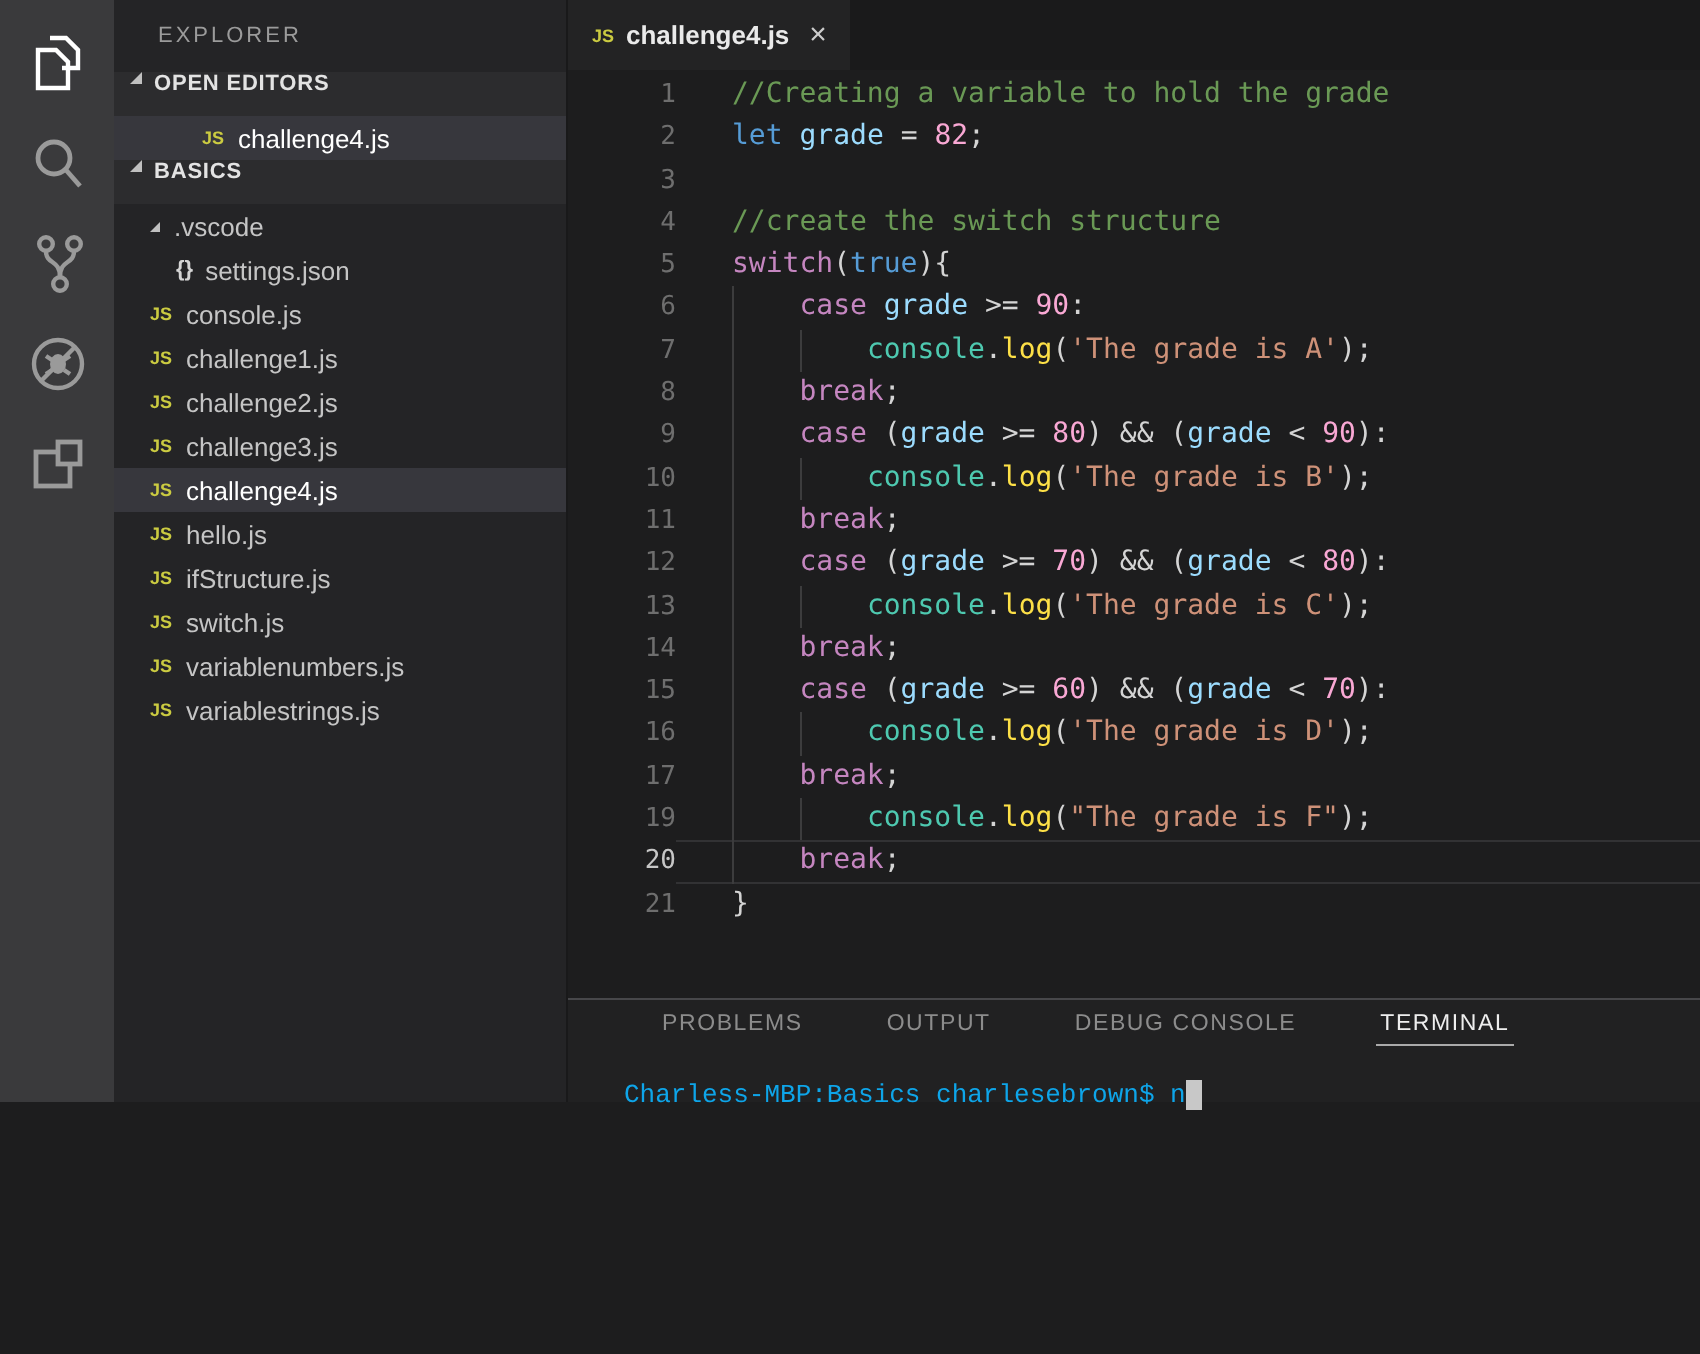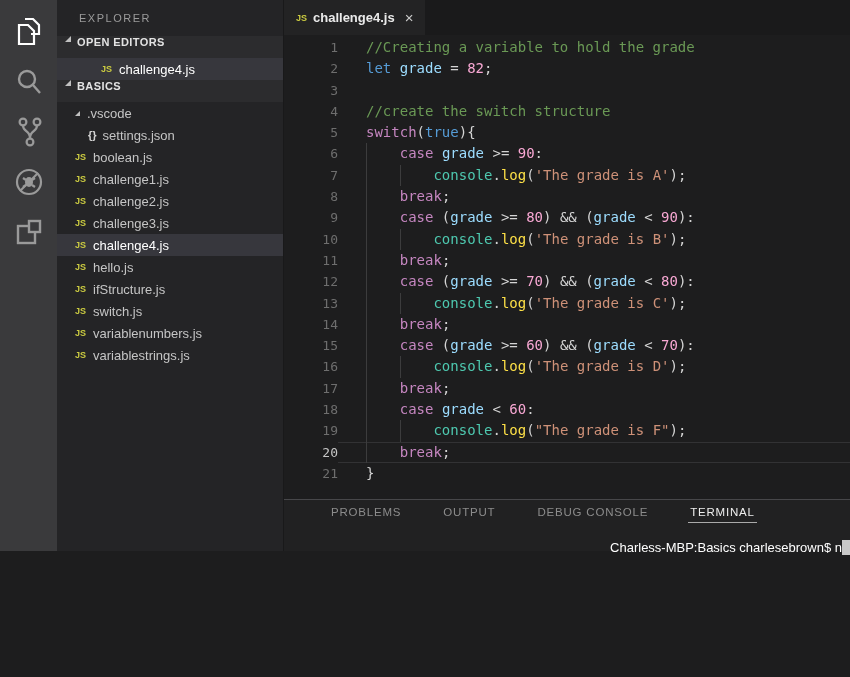--- a/index.html
+++ b/index.html
@@ -42,21 +42,21 @@
   .guide { position:absolute; top:0; bottom:0; width:1px; background:#3c3c3d; }
   .tk-comment{color:#6A9955} .tk-kw{color:#569CD6} .tk-ctrl{color:#C586C0}
   .tk-var{color:#9CDCFE} .tk-num{color:#f9a8d4} .tk-cls{color:#4EC9B0}
   .tk-fn{color:#fde047} .tk-str{color:#CE9178} .tk-plain{color:#D4D4D4}
 
   
   #panel { height:52px; flex-shrink:0; background:#212122; border-top:1px solid #47474a; display:flex; flex-direction:column;gap:15px; }
   #panel-tabs { height:29px; display:flex; align-items:center; padding-left:45px; }
   .panel-tab { font-size:11.5px; letter-spacing:0.8px; color:#8c8c8c; margin-right:38px; padding:6px 2px 4px 2px; cursor:pointer; border-bottom:1px solid transparent; }
   .panel-tab.active { color:#eeeeee; border-bottom:1px solid #aaaaaa; }
-  #terminal-line { padding-left:28px; font-family:Liberation Sans, sans-serif; font-size:13px; color:#ffffff; line-height:20px; cursor:text;text-align:right; }
+  #terminal-line { padding-left:28px; font-family:Liberation Mono, monospace; font-size:13px; color:#0ea5e9; line-height:20px; cursor:text; }
   #terminal-cursor { display:inline-block; width:8px; height:15px; background:#c8c8c8; vertical-align:text-bottom; }
 </style>
 </head>
 <body>
 
 <div id="window">
   <div id="activity-bar">
       <div class="ab-item active">
         <svg width="30" height="32" viewBox="0 0 30 32" fill="none" stroke-width="2.2">
           <path d="M11 3h8l6 6v9h-8"></path>
@@ -112,21 +112,21 @@
         <div class="tree-item" style="padding-left: 18px;">
           <span class="item-twisty"></span>
           <span>.vscode</span>
         </div>
         <div class="tree-item" style="padding-left: 31px;">
           <span class="json-badge">{}</span>
           <span>settings.json</span>
         </div>
         <div class="tree-item" style="padding-left: 18px;">
           <span class="js-badge">JS</span>
-          <span>boolean.js</span>
+          <span>console.js</span>
         </div>
         <div class="tree-item" style="padding-left: 18px;">
           <span class="js-badge">JS</span>
           <span>challenge1.js</span>
         </div>
         <div class="tree-item" style="padding-left: 18px;">
           <span class="js-badge">JS</span>
           <span>challenge2.js</span>
         </div>
         <div class="tree-item" style="padding-left: 18px;">
@@ -232,24 +232,20 @@
         </div>
         <div class="cl">
           <span class="ln">16</span>
           <span class="ct"><span class="guide" style="left: calc(0ch + 28px);"></span><span class="guide" style="left: calc(4ch + 28px);"></span><span class="tk-plain">        </span><span class="tk-cls">console</span><span class="tk-plain">.</span><span class="tk-fn">log</span><span class="tk-plain">(</span><span class="tk-str">'The grade is D'</span><span class="tk-plain">);</span></span>
         </div>
         <div class="cl">
           <span class="ln">17</span>
           <span class="ct"><span class="guide" style="left: calc(0ch + 28px);"></span><span class="tk-plain">    </span><span class="tk-ctrl">break</span><span class="tk-plain">;</span></span>
         </div>
         <div class="cl">
-          <span class="ln">18</span>
-          <span class="ct"><span class="guide" style="left: calc(0ch + 28px);"></span><span class="tk-plain">    </span><span class="tk-ctrl">case</span><span class="tk-plain"> </span><span class="tk-var">grade</span><span class="tk-plain"> &lt; </span><span class="tk-num">60</span><span class="tk-plain">:</span></span>
-        </div>
-        <div class="cl">
           <span class="ln">19</span>
           <span class="ct"><span class="guide" style="left: calc(0ch + 28px);"></span><span class="guide" style="left: calc(4ch + 28px);"></span><span class="tk-plain">        </span><span class="tk-cls">console</span><span class="tk-plain">.</span><span class="tk-fn">log</span><span class="tk-plain">(</span><span class="tk-str">"The grade is F"</span><span class="tk-plain">);</span></span>
         </div>
         <div class="cl active">
           <span class="ln">20</span>
           <span class="ct"><span class="guide" style="left: calc(0ch + 28px);"></span><span class="tk-plain">    </span><span class="tk-ctrl">break</span><span class="tk-plain">;</span></span>
         </div>
         <div class="cl">
           <span class="ln">21</span>
           <span class="ct"><span class="tk-plain">}</span></span>

